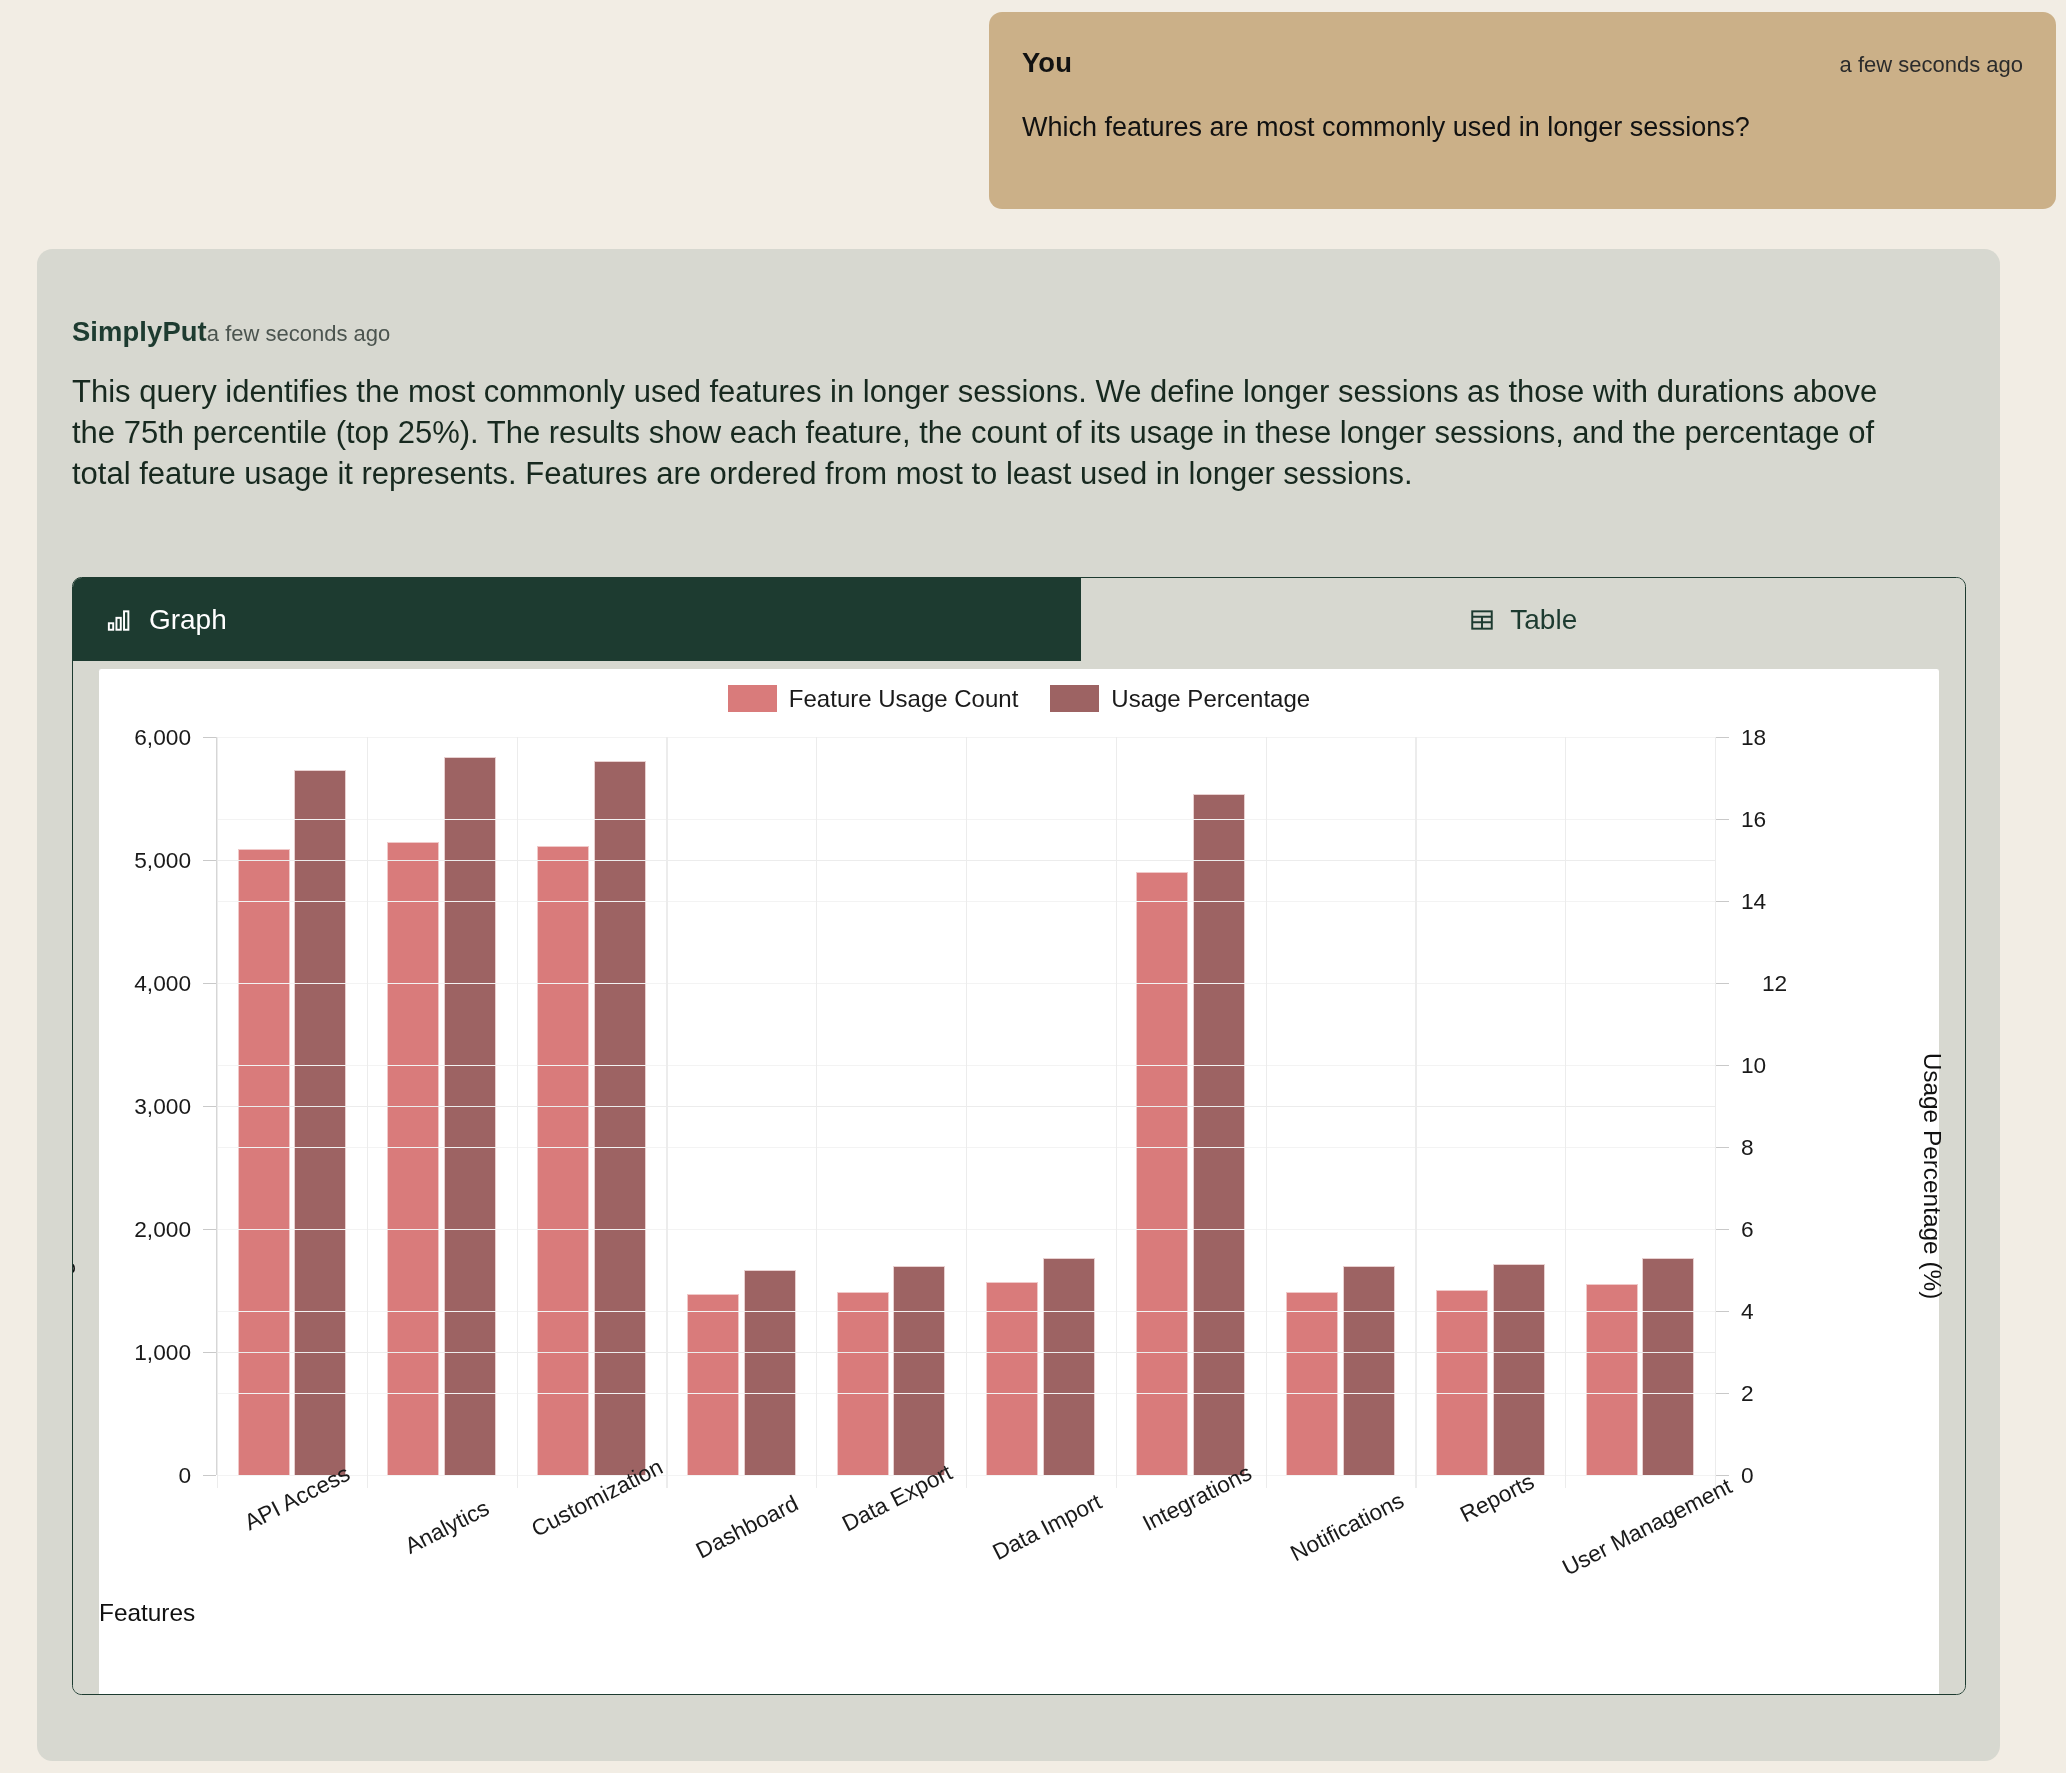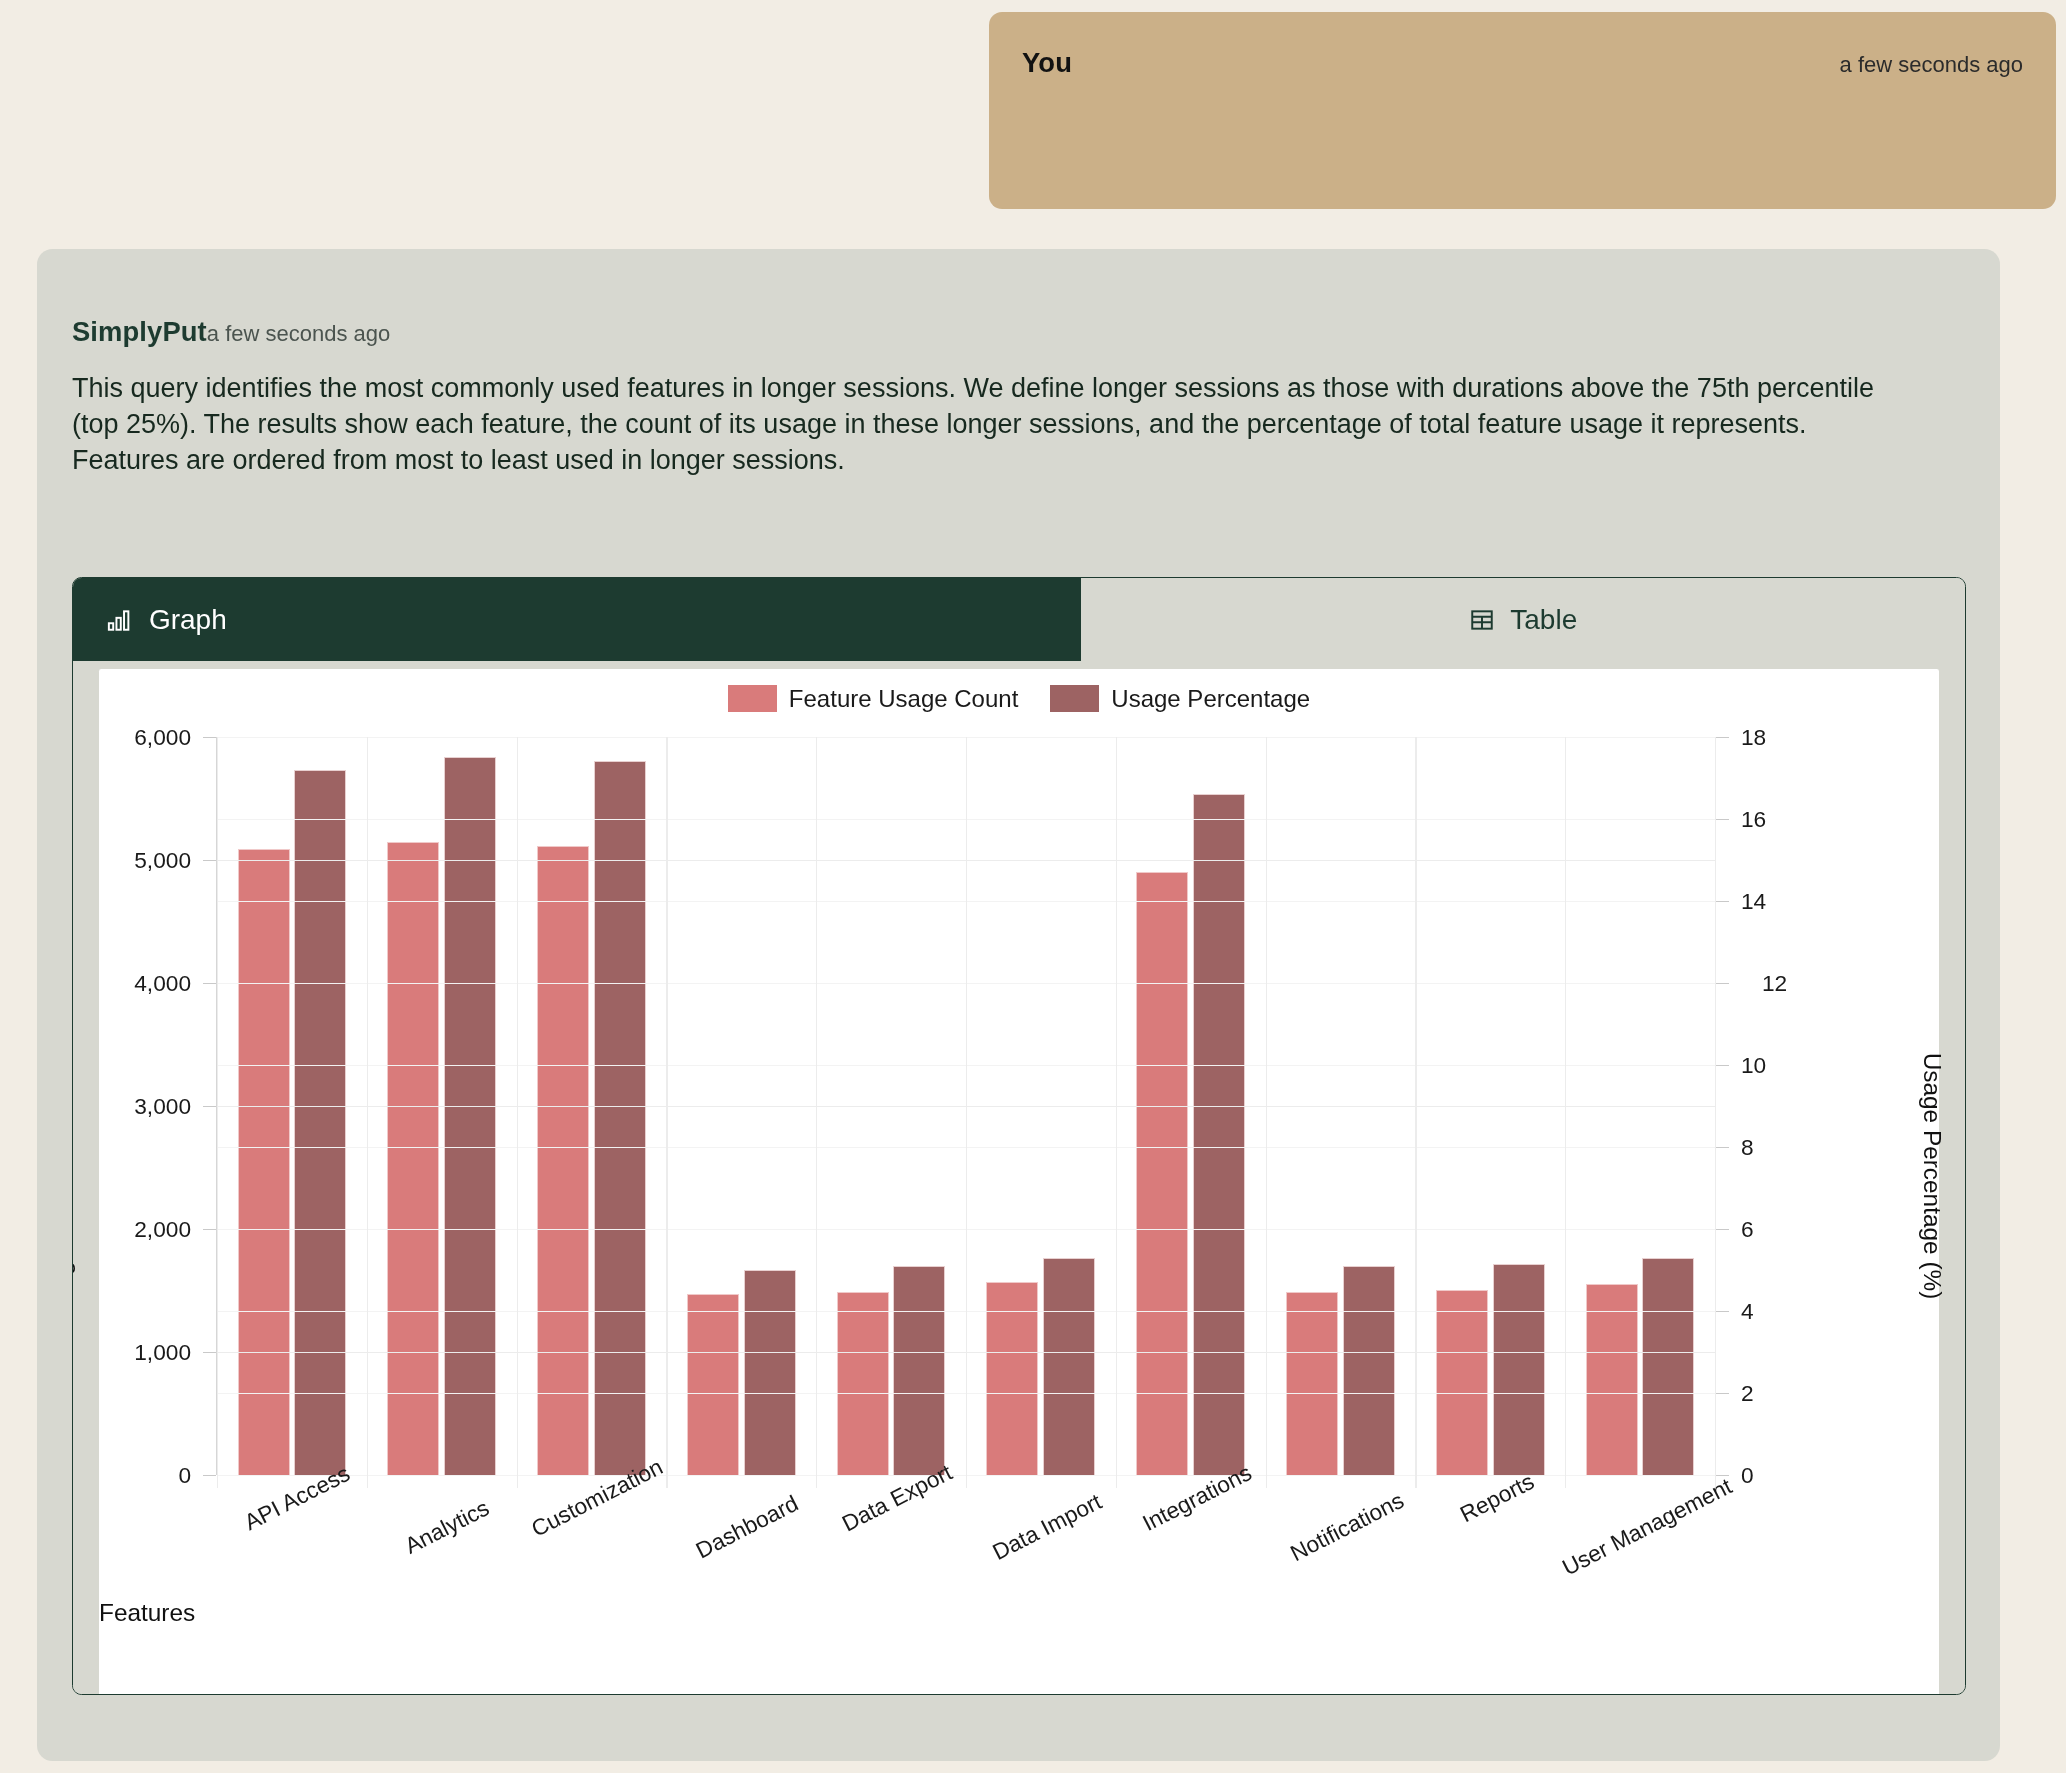--- a/index.html
+++ b/index.html
@@ -32,21 +32,21 @@
     width: 1963px; height: 1512px;
     background: #d7d8d0;
     border-radius: 15.5px;
     padding: 31px 35px 0 35px;
   }
   .assist-head { display:flex; align-items:baseline; justify-content:flex-start;margin-top:36px; }
   .assist-name { font-size: 27.4px; font-weight: bold; color:#1d3b30; letter-spacing:0.1px; }
   .assist-time { font-size: 22px; color:#4b544f; }
   .assist-body {
     margin-top: 22.7px;
-    font-size: 27px;
+    font-size: 31px;
     line-height: 1.33;
     color:#17291f;
     width: 1825px;
   }
 
   
   .result-box {
     position:absolute;
     left: 35px; top: 328px;
     width: 1894px; height: 1118px;
@@ -138,20 +138,21 @@
   }
 </style>
 </head>
 <body>
 
 <div class="user-bubble">
   <div class="user-head">
     <span class="user-name">You</span>
     <span class="user-time">a few seconds ago</span>
   </div>
+  <div class="user-text">Which features are most commonly used in longer sessions?</div>
 </div>
 
 <div class="assist-card">
   <div class="assist-head">
     <span class="assist-name">SimplyPut</span>
     <span class="assist-time">a few seconds ago</span>
   </div>
   <div class="assist-body">This query identifies the most commonly used features in longer sessions. We define longer sessions as those with durations above the 75th percentile (top 25%). The results show each feature, the count of its usage in these longer sessions, and the percentage of total feature usage it represents. Features are ordered from most to least used in longer sessions.</div>
 
   <div class="result-box">

